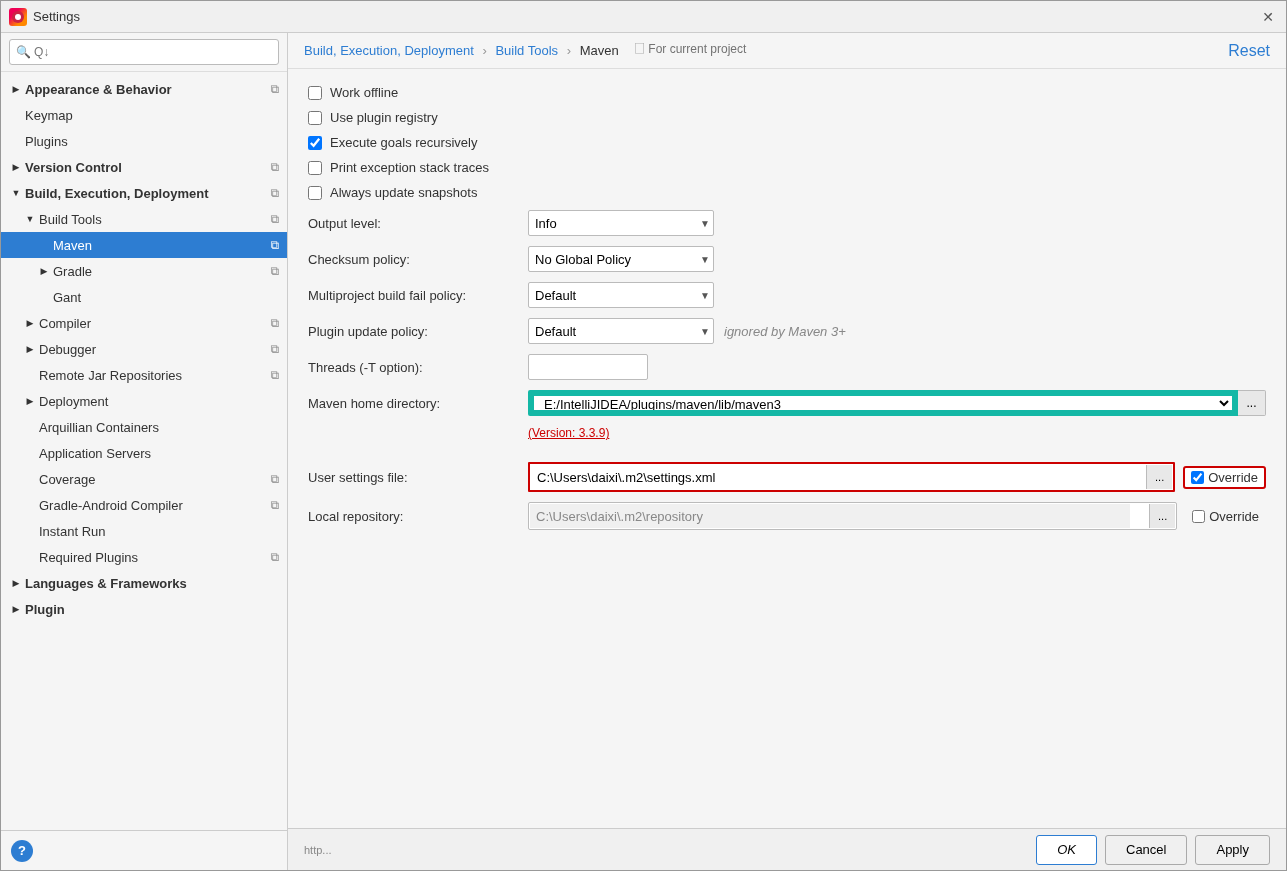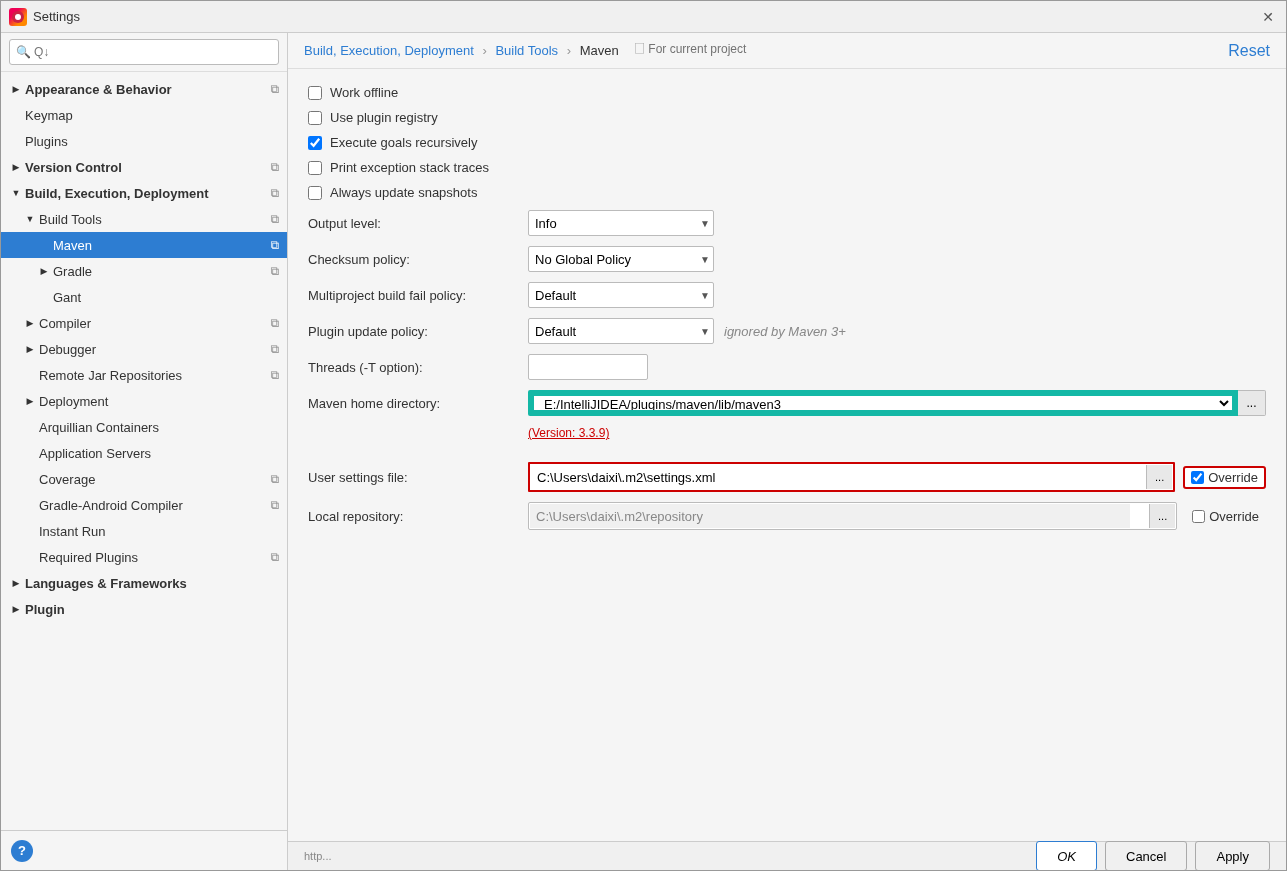--- a/index.html
+++ b/index.html
@@ -364,21 +364,21 @@
       border: 1px solid transparent;
       background: transparent;
     }
     .override-label {
       font-size: 13px;
       color: #333;
       margin-left: 4px;
     }
     
     .bottom-bar {
-      height: 29px;
+      height: 42px;
       border-top: 1px solid #ccc;
       display: flex;
       align-items: center;
       justify-content: flex-end;
       padding: 0 16px;
       gap: 8px;
       background: #f0f0f0;
       flex-shrink: 0;
     }
     .bottom-bar-left {

